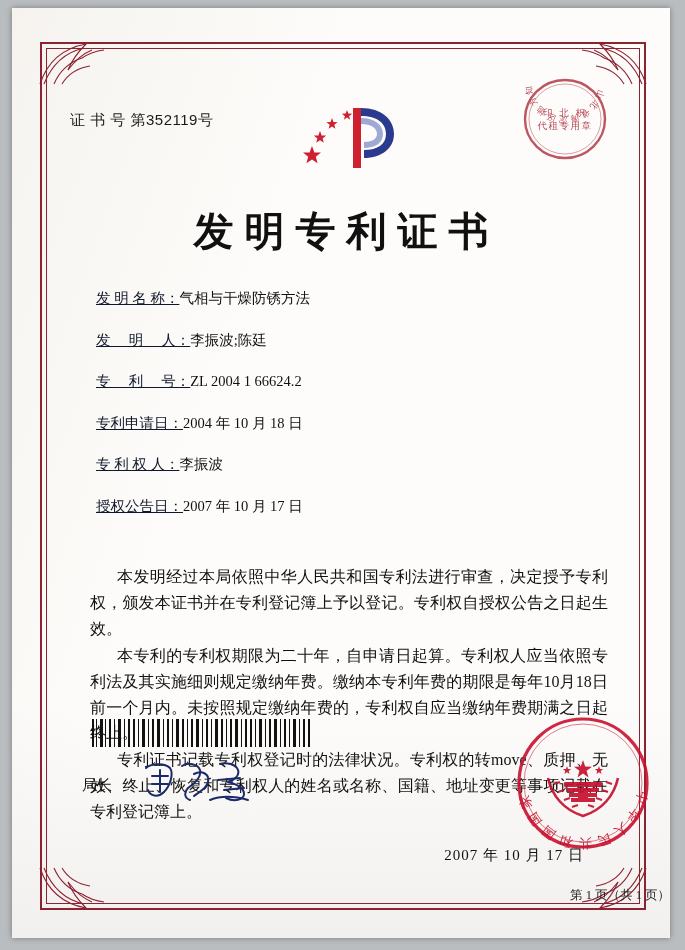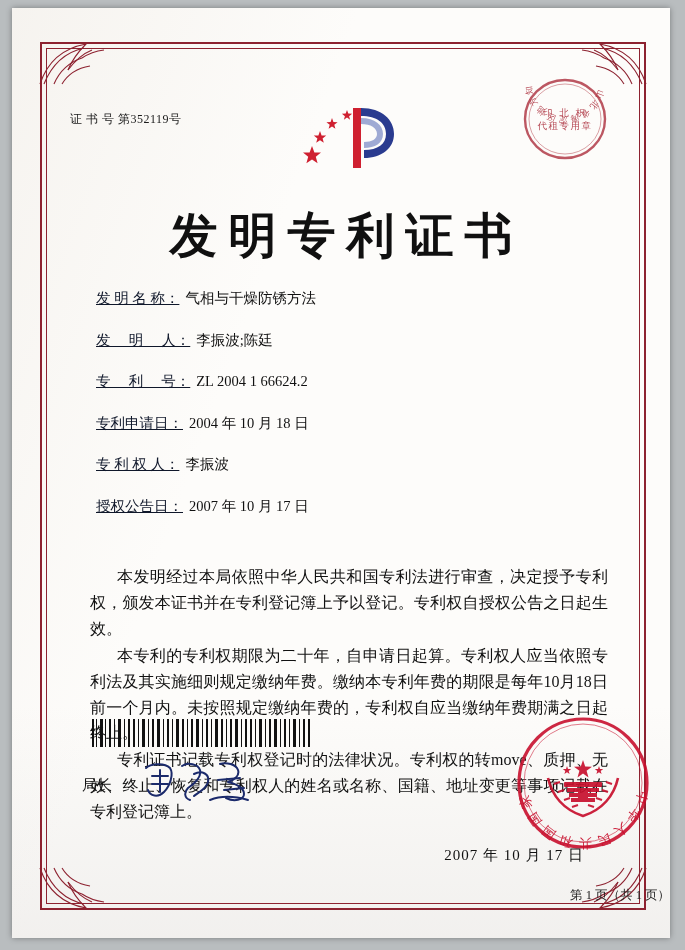--- a/index.html
+++ b/index.html
@@ -56,42 +56,42 @@
   .corner svg { display:block; width:100%; height:100%; }
   .corner.tl { left: 26px;  top: 32px; }
   .corner.tr { right: 22px; top: 32px; transform: scaleX(-1); }
   .corner.bl { left: 26px;  bottom: 26px; transform: scaleY(-1); }
   .corner.br { right: 22px; bottom: 26px; transform: scale(-1,-1); }
 
   .cert-no {
     position: absolute;
     left: 58px;
     top: 103px;
-    font-size: 12px;
+    font-size: 15px;
     color: #1a1a1a;
     letter-spacing: 0.5px;
-    font-family: Liberation Serif, serif;
+    font-family: Liberation Sans, sans-serif;
   }
 
   .logo {
     position: absolute;
     left: 286px;
     top: 88px;
     width: 110px;
     height: 80px;
   }
   .logo svg { display:block; }
 
   .title {
     position: absolute;
     left: 0;
     right: 0;
     top: 196px;
     text-align: center;
-    font-size: 48px;
+    font-size: 40px;
     letter-spacing: 11px;
     font-weight: bold;
     color: #101010;
     font-family: "DejaVu Serif", serif;
     text-indent: 11px;
   }
 
   .fields {
     position: absolute;
     left: 84px;
@@ -104,21 +104,20 @@
     margin-bottom: 22.5px;
     white-space: nowrap;
   }
   .field .lab {
     display: inline-block;
     color: #0f172a;
     text-decoration: underline;
   }
   .field .val {
     display: inline-block;
-    margin-left: 6px;
   }
 
   .paras {
     position: absolute;
     left: 78px;
     right: 62px;
     top: 556px;
     font-size: 16px;
     line-height: 1.62;
     color: #111;

